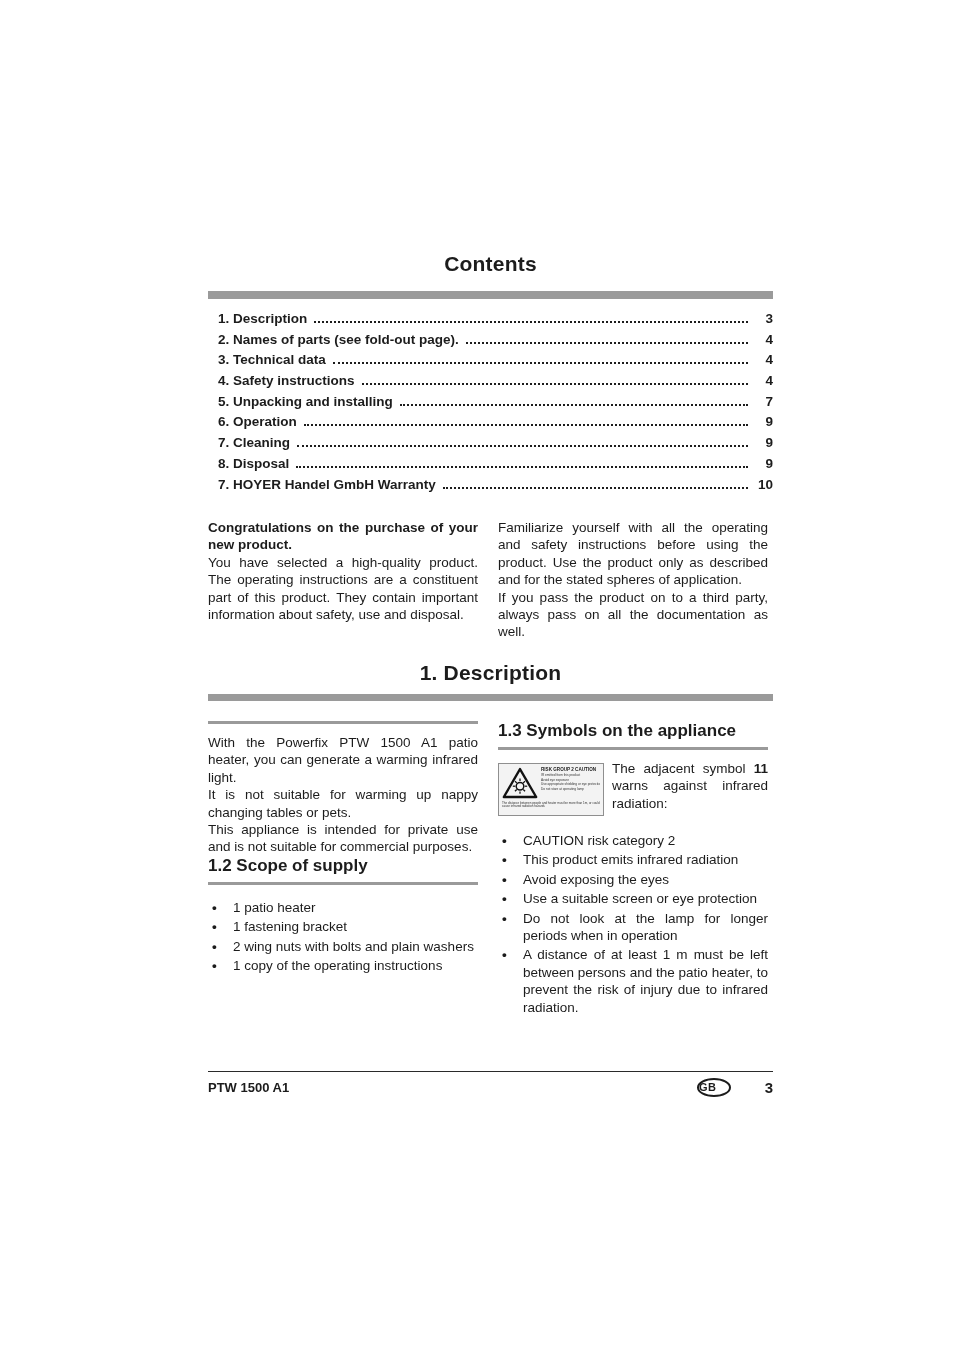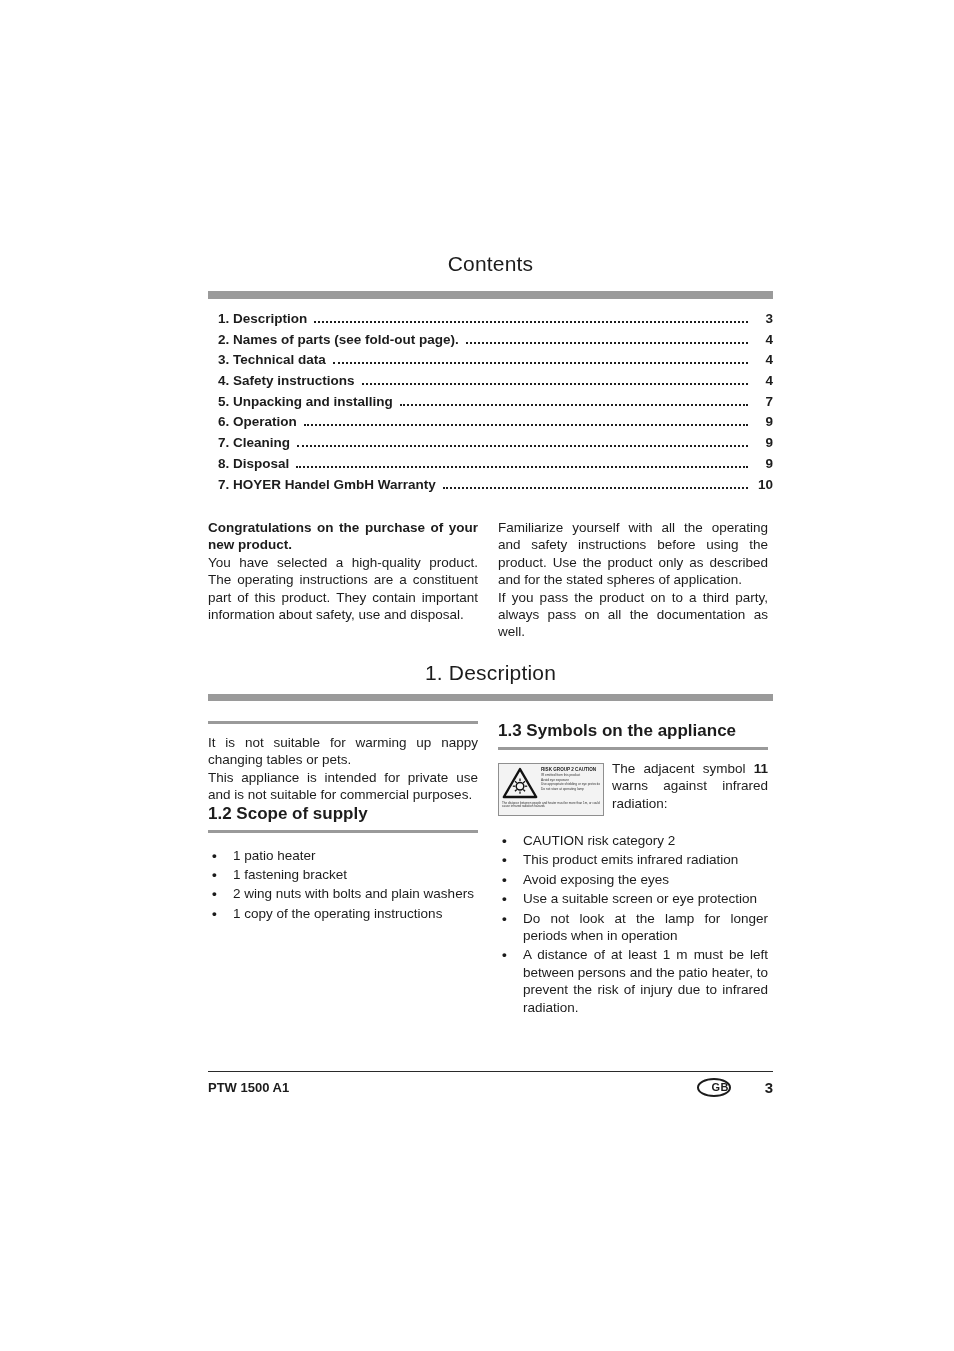--- a/index.html
+++ b/index.html
@@ -1,20 +1,20 @@
 <!DOCTYPE html>
 <html><head>
 <meta charset="utf-8">
 <style>
   html,body{margin:0;padding:0;background:#ffffff;}
   body{width:954px;height:1351px;position:relative;overflow:hidden;
        font-family:"Liberation Sans","DejaVu Sans",sans-serif;color:#1c1c1c;}
   .content{position:absolute;left:208px;top:0;width:565px;}
   .abs{position:absolute;left:0;width:565px;}
-  .center-title{margin:0;text-align:center;font-size:21px;font-weight:normal;letter-spacing:.2px;}
+  .center-title{margin:0;text-align:center;font-size:21px;font-weight:bold;letter-spacing:.2px;}
   .graybar{height:8px;background:#9a9a9a;}
   .graybar.thin{height:7px;}
   
   .toc-row{display:flex;align-items:baseline;height:20.7px;font-size:13.5px;font-weight:bold;padding-left:10px;}
   .toc-label{white-space:nowrap;}
   .toc-leader{flex:1;border-bottom:2px dotted #1c1c1c;margin:0 7px 3px 7px;}
   .toc-page{min-width:18px;text-align:right;}
   
   .cols{display:flex;gap:20px;}
   .col{width:270px;font-size:13.5px;line-height:17.4px;}
@@ -37,21 +37,21 @@
   .lfoot{font-size:3px;line-height:3.9px;color:#333;margin-top:1.5px;}
   .symintro{margin:0;text-align:justify;}
   .bold{font-weight:bold;}
   .clear{clear:both;}
   
   .footrule{border-top:1.5px solid #2a2a2a;}
   .footer{display:flex;justify-content:space-between;align-items:center;margin-top:5px;}
   .model{font-size:13px;font-weight:bold;}
   .fright{display:flex;align-items:center;}
   .gb-badge{display:inline-block;border:2px solid #1c1c1c;border-radius:50%;
-            width:30px;height:15px;line-height:15px;text-align:right;
+            width:30px;height:15px;line-height:15px;text-align:left;
             font-size:11px;font-weight:bold;letter-spacing:.5px;}
   .pagenum{font-size:15px;font-weight:bold;margin-left:30px;width:12px;text-align:right;}
 </style>
 </head>
 <body>
 
 <div class="content">
 
   <h1 class="abs center-title" style="top:252px;">Contents</h1>
   <div class="abs graybar" style="top:291px;"></div>
@@ -115,20 +115,21 @@
     </div>
   </div>
 
   <h1 class="abs center-title" style="top:661px;">1. Description</h1>
   <div class="abs graybar thin" style="top:694px;"></div>
 
   <div class="abs cols" style="top:721px;">
 
     <div class="col">
       <div class="secrule"></div>
+      <p class="p-just">With the Powerfix PTW 1500 A1 patio heater, you can generate a warming infrared light.</p>
       <p class="p-just">It is not suitable for warming up nappy changing tables or pets.</p>
       <p class="p-just">This appliance is intended for private use and is not suitable for commercial purposes.</p>
 
       <h2 class="sec sec2">1.2 Scope of supply</h2>
       <div class="secrule"></div>
       <ul class="blist">
         <li><span>1 patio heater</span></li>
         <li><span>1 fastening bracket</span></li>
         <li><span>2 wing nuts with bolts and plain washers</span></li>
         <li><span>1 copy of the operating instructions</span></li>

